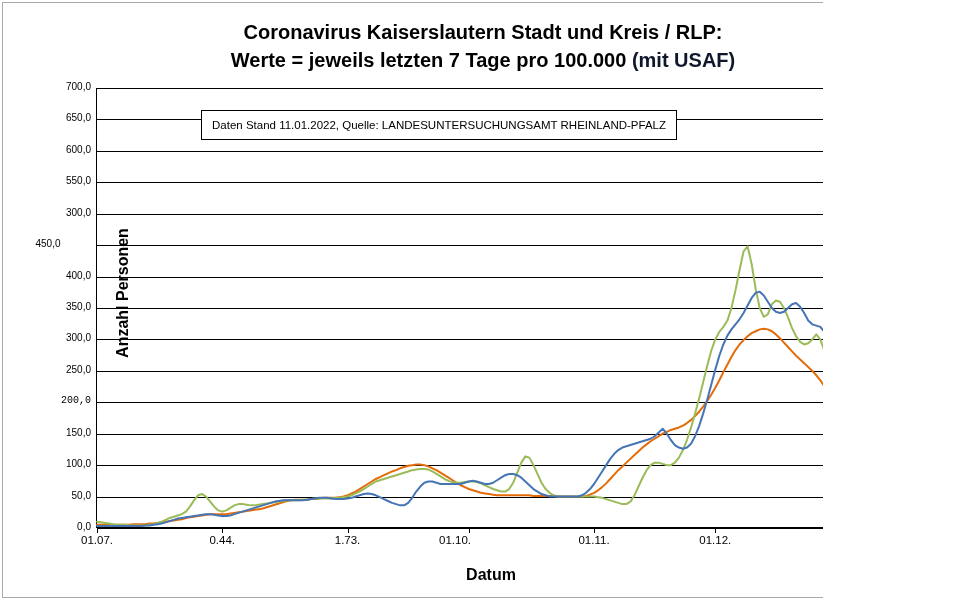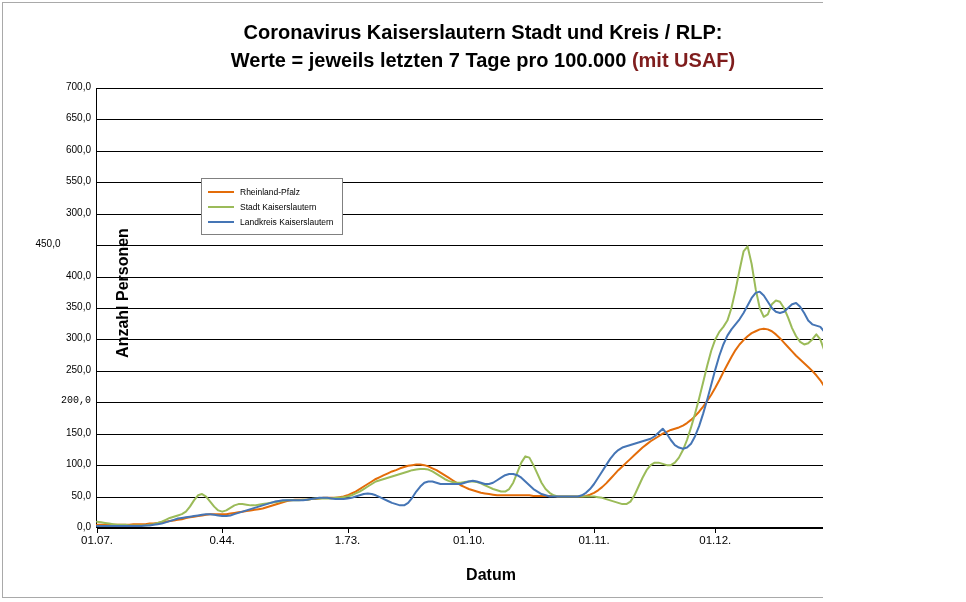--- a/index.html
+++ b/index.html
@@ -31,21 +31,21 @@
     left: 0;
     top: 18px;
     width: 966px;
     text-align: center;
     font-size: 20px;
     font-weight: bold;
     color: #000000;
     line-height: 28px;
   }
   #title .usaf {
-    color: #7f1d1d;
+    color: #0f172a;
     text-align: center;
   }
   
   #plot {
     position: absolute;
     left: 96px;
     top: 88px;
     width: 788px;
     height: 440px;
     border-left: 1px solid #000000;
@@ -193,47 +193,36 @@
         <div class="ytick-label" style="top: 0px; left: -92px;">700,0</div>
       </div>
     <div id="xticks">
         <div class="xtickmark" style="left: 0px;"></div>
         <div class="xtick-label" style="left: 0px;">01.07.</div>
         <div class="xtickmark" style="left: 125.272px;"></div>
         <div class="xtick-label" style="left: 125.272px;">0.44.</div>
         <div class="xtickmark" style="left: 250.544px;"></div>
         <div class="xtick-label" style="left: 250.544px;">1.73.</div>
         <div class="xtickmark" style="left: 371.774px;"></div>
-        <div class="xtick-label" style="left: 372px;">01.10.</div>
+        <div class="xtick-label" style="left: 358px;">01.10.</div>
         <div class="xtickmark" style="left: 497.046px;"></div>
         <div class="xtick-label" style="left: 497.046px;">01.11.</div>
         <div class="xtickmark" style="left: 618.277px;"></div>
         <div class="xtick-label" style="left: 618.277px;">01.12.</div>
         <div class="xtickmark" style="left: 743.549px;"></div>
         <div class="xtick-label" style="left: 743.549px;">01.01.</div>
       </div>
 
     <svg class="series-layer" id="series-svg" width="788" height="440">
         <polyline points="0.00,436.86 4.04,436.86 8.08,436.86 12.12,436.86 16.16,436.86 20.21,436.86 24.25,436.86 28.29,436.86 32.33,436.86 36.37,436.23 40.41,436.23 44.45,436.23 48.49,436.23 52.53,435.60 56.57,435.60 60.62,434.97 64.66,434.34 68.70,433.71 72.74,433.09 76.78,432.46 80.82,431.83 84.86,431.20 88.90,429.94 92.94,429.31 96.98,428.69 101.03,428.06 105.07,427.43 109.11,426.80 113.15,426.17 117.19,426.17 121.23,426.17 125.27,426.17 129.31,426.17 133.35,425.54 137.39,424.91 141.44,424.29 145.48,423.66 149.52,423.03 153.56,422.40 157.60,421.77 161.64,421.14 165.68,420.51 169.72,419.26 173.76,418.00 177.81,416.74 181.85,415.49 185.89,414.23 189.93,412.97 193.97,412.34 198.01,411.71 202.05,411.71 206.09,411.71 210.13,411.71 214.17,411.09 218.22,411.09 222.26,410.46 226.30,409.83 230.34,409.83 234.38,409.83 238.42,409.83 242.46,409.20 246.50,408.57 250.54,407.31 254.58,405.43 258.63,403.54 262.67,401.03 266.71,398.51 270.75,396.00 274.79,393.49 278.83,390.97 282.87,389.09 286.91,387.20 290.95,385.31 294.99,383.43 299.04,382.17 303.08,380.29 307.12,379.03 311.16,377.77 315.20,377.14 319.24,376.51 323.28,376.51 327.32,377.14 331.36,378.40 335.41,380.29 339.45,382.17 343.49,384.69 347.53,387.20 351.57,389.71 355.61,392.23 359.65,394.74 363.69,397.26 367.73,399.14 371.77,401.03 375.82,402.29 379.86,403.54 383.90,404.80 387.94,405.43 391.98,406.06 396.02,406.69 400.06,407.31 404.10,407.31 408.14,407.31 412.18,407.31 416.23,407.31 420.27,407.31 424.31,407.31 428.35,407.31 432.39,407.31 436.43,407.94 440.47,407.94 444.51,407.94 448.55,407.94 452.59,407.94 456.64,407.94 460.68,408.57 464.72,408.57 468.76,408.57 472.80,408.57 476.84,408.57 480.88,408.57 484.92,408.57 488.96,407.94 493.01,406.69 497.05,404.80 501.09,402.29 505.13,399.14 509.17,395.37 513.21,390.97 517.25,386.57 521.29,382.17 525.33,378.40 529.37,374.63 533.42,370.86 537.46,367.09 541.50,363.31 545.54,359.54 549.58,356.40 553.62,353.26 557.66,350.74 561.70,348.23 565.74,345.71 569.78,343.83 573.83,341.94 577.87,340.69 581.91,339.43 585.95,337.54 589.99,335.03 594.03,331.89 598.07,328.11 602.11,323.71 606.15,318.69 610.19,313.03 614.24,306.74 618.28,299.83 622.32,292.29 626.36,284.11 630.40,276.57 634.44,269.03 638.48,262.11 642.52,256.46 646.56,252.06 650.61,248.29 654.65,245.14 658.69,243.26 662.73,241.37 666.77,240.74 670.81,241.37 674.85,243.26 678.89,246.40 682.93,250.17 686.97,254.57 691.02,258.97 695.06,263.37 699.10,267.77 703.14,271.54 707.18,275.31 711.22,279.09 715.26,282.86 719.30,287.26 723.34,292.29 727.38,298.57 731.43,305.49 735.47,313.03 739.51,320.57 743.55,328.11 747.59,335.66 751.63,341.94 755.67,346.97 759.71,350.74 763.75,353.26 767.79,355.14 771.84,355.77 775.88,354.51 779.92,350.74 783.96,344.46 788.00,335.03 792.04,323.09 796.08,308.00 800.12,290.40 804.16,271.54 808.21,254.57 812.25,243.89 816.29,240.11 820.33,238.86" fill="none" stroke="#e36c09" stroke-width="2" stroke-linejoin="round" stroke-linecap="round"></polyline>
         <polyline points="0.00,433.71 4.04,434.34 8.08,434.97 12.12,435.60 16.16,436.23 20.21,436.86 24.25,436.86 28.29,436.86 32.33,437.49 36.37,437.49 40.41,437.49 44.45,437.49 48.49,437.49 52.53,436.86 56.57,436.23 60.62,434.97 64.66,433.71 68.70,431.83 72.74,429.94 76.78,428.69 80.82,427.43 84.86,426.17 88.90,423.66 92.94,418.63 96.98,412.34 101.03,407.31 105.07,406.06 109.11,408.57 113.15,413.60 117.19,418.63 121.23,422.40 125.27,423.66 129.31,422.40 133.35,419.89 137.39,417.37 141.44,416.11 145.48,416.11 149.52,416.74 153.56,417.37 157.60,417.37 161.64,416.74 165.68,416.11 169.72,415.49 173.76,414.86 177.81,414.23 181.85,413.60 185.89,412.97 189.93,412.34 193.97,412.34 198.01,412.34 202.05,412.34 206.09,411.71 210.13,411.71 214.17,411.09 218.22,410.46 222.26,410.46 226.30,410.46 230.34,410.46 234.38,410.46 238.42,409.83 242.46,409.83 246.50,409.20 250.54,408.57 254.58,407.31 258.63,405.43 262.67,403.54 266.71,401.03 270.75,398.51 274.79,396.00 278.83,393.49 282.87,392.23 286.91,390.97 290.95,389.71 294.99,388.46 299.04,387.20 303.08,385.94 307.12,384.69 311.16,383.43 315.20,382.17 319.24,381.54 323.28,380.91 327.32,380.91 331.36,381.54 335.41,383.43 339.45,385.94 343.49,388.46 347.53,390.97 351.57,392.86 355.61,394.11 359.65,394.74 363.69,394.74 367.73,394.11 371.77,393.49 375.82,393.49 379.86,394.11 383.90,395.37 387.94,397.26 391.98,399.14 396.02,401.03 400.06,402.29 404.10,403.54 408.14,403.54 412.18,401.03 416.23,394.74 420.27,384.69 424.31,374.63 428.35,368.34 432.39,369.60 436.43,377.14 440.47,385.94 444.51,394.74 448.55,401.03 452.59,404.80 456.64,407.31 460.68,408.57 464.72,408.57 468.76,408.57 472.80,408.57 476.84,408.57 480.88,408.57 484.92,408.57 488.96,408.57 493.01,408.57 497.05,408.57 501.09,409.20 505.13,409.83 509.17,411.09 513.21,412.34 517.25,413.60 521.29,414.86 525.33,416.11 529.37,416.11 533.42,413.60 537.46,407.31 541.50,398.51 545.54,389.71 549.58,382.17 553.62,377.14 557.66,374.63 561.70,374.63 565.74,375.89 569.78,377.14 573.83,377.14 577.87,374.63 581.91,369.60 585.95,362.06 589.99,352.00 594.03,339.43 598.07,325.60 602.11,310.51 606.15,294.17 610.19,277.83 614.24,262.74 618.28,251.43 622.32,243.89 626.36,238.86 630.40,232.57 634.44,220.00 638.48,202.40 642.52,182.29 646.56,163.43 650.61,158.40 654.65,176.00 658.69,201.14 662.73,220.00 666.77,228.80 670.81,226.29 674.85,216.23 678.89,212.46 682.93,213.71 686.97,220.00 691.02,229.43 695.06,240.11 699.10,248.29 703.14,253.94 707.18,256.46 711.22,255.20 715.26,251.43 719.30,246.40 723.34,251.43 727.38,262.74 731.43,277.83 735.47,291.66 739.51,300.46 743.55,304.23 747.59,302.97 751.63,296.69 755.67,286.63 759.71,272.80 763.75,255.20 767.79,232.57 771.84,206.17 775.88,177.26 779.92,144.57 783.96,106.86 788.00,69.14 792.04,37.71 796.08,22.00" fill="none" stroke="#9bbb59" stroke-width="2" stroke-linejoin="round" stroke-linecap="round"></polyline>
         <polyline points="0.00,438.11 4.04,438.11 8.08,438.11 12.12,438.11 16.16,438.11 20.21,438.11 24.25,438.11 28.29,438.11 32.33,438.11 36.37,438.11 40.41,438.11 44.45,438.11 48.49,437.49 52.53,437.49 56.57,436.86 60.62,436.23 64.66,435.60 68.70,434.34 72.74,433.09 76.78,431.83 80.82,430.57 84.86,429.94 88.90,429.31 92.94,428.69 96.98,428.06 101.03,427.43 105.07,426.80 109.11,426.17 113.15,426.17 117.19,426.80 121.23,427.43 125.27,428.06 129.31,428.06 133.35,427.43 137.39,426.17 141.44,424.91 145.48,423.66 149.52,422.40 153.56,421.14 157.60,419.89 161.64,418.63 165.68,417.37 169.72,416.11 173.76,414.86 177.81,413.60 181.85,412.97 185.89,412.34 189.93,412.34 193.97,412.34 198.01,412.34 202.05,412.34 206.09,412.34 210.13,411.71 214.17,411.09 218.22,410.46 222.26,409.83 226.30,409.83 230.34,409.83 234.38,410.46 238.42,411.09 242.46,411.09 246.50,411.09 250.54,410.46 254.58,409.83 258.63,408.57 262.67,407.31 266.71,406.06 270.75,405.43 274.79,406.06 278.83,407.31 282.87,409.20 286.91,411.09 290.95,412.97 294.99,414.86 299.04,416.11 303.08,417.37 307.12,417.37 311.16,414.86 315.20,409.83 319.24,403.54 323.28,398.51 327.32,394.74 331.36,393.49 335.41,393.49 339.45,394.74 343.49,396.00 347.53,396.00 351.57,396.00 355.61,396.00 359.65,396.00 363.69,396.00 367.73,394.74 371.77,393.49 375.82,392.86 379.86,393.49 383.90,394.74 387.94,396.00 391.98,396.00 396.02,394.74 400.06,392.23 404.10,389.71 408.14,387.20 412.18,385.94 416.23,385.94 420.27,387.20 424.31,389.71 428.35,393.49 432.39,397.26 436.43,401.03 440.47,403.54 444.51,406.06 448.55,407.31 452.59,408.57 456.64,408.57 460.68,408.57 464.72,408.57 468.76,408.57 472.80,408.57 476.84,408.57 480.88,408.57 484.92,407.31 488.96,404.80 493.01,401.03 497.05,396.00 501.09,389.71 505.13,383.43 509.17,377.14 513.21,370.86 517.25,365.83 521.29,362.06 525.33,359.54 529.37,358.29 533.42,357.03 537.46,355.77 541.50,354.51 545.54,353.26 549.58,352.00 553.62,350.74 557.66,348.23 561.70,344.46 565.74,340.69 569.78,345.71 573.83,352.00 577.87,357.03 581.91,359.54 585.95,360.80 589.99,359.54 594.03,355.77 598.07,348.23 602.11,338.17 606.15,325.60 610.19,311.77 614.24,296.69 618.28,281.60 622.32,267.77 626.36,256.46 630.40,247.66 634.44,241.37 638.48,236.34 642.52,231.31 646.56,225.03 650.61,217.49 654.65,209.94 658.69,204.91 662.73,203.66 666.77,207.43 670.81,213.71 674.85,220.00 678.89,223.77 682.93,225.03 686.97,223.77 691.02,220.00 695.06,216.23 699.10,214.97 703.14,218.74 707.18,225.03 711.22,232.57 715.26,236.34 719.30,237.60 723.34,238.86 727.38,243.89 731.43,253.94 735.47,269.03 739.51,285.37 743.55,300.46 747.59,313.03 751.63,321.83 755.67,326.86 759.71,329.37 763.75,328.11 767.79,323.09 771.84,314.29 775.88,301.71 779.92,286.63 783.96,269.03 788.00,251.43 792.04,238.86 796.08,201.14 800.12,150.86 804.16,125.71 808.21,118.17" fill="none" stroke="#4575b5" stroke-width="2" stroke-linejoin="round" stroke-linecap="round"></polyline>
       </svg>
 
-
-    <div id="legend">
-        <div class="legend-row">
-          <span class="legend-swatch" style="border-top-color: rgb(227, 108, 9);"></span>
-          <span class="legend-text">Rheinland-Pfalz</span>
-        </div>
-        <div class="legend-row">
-          <span class="legend-swatch" style="border-top-color: rgb(155, 187, 89);"></span>
-          <span class="legend-text">Stadt Kaiserslautern</span>
-        </div>
-        <div class="legend-row">
-          <span class="legend-swatch" style="border-top-color: rgb(69, 117, 181);"></span>
-          <span class="legend-text">Landkreis Kaiserslautern</span>
-        </div>
-      </div>
+    <div id="source-box">
+      <span>Daten Stand 11.01.2022, Quelle: LANDESUNTERSUCHUNGSAMT RHEINLAND-PFALZ</span>
+    </div>
+
 
     <div id="ylabel">Anzahl Personen</div>
     <div id="xlabel">Datum</div>
   </div>
 </div>
 
 </body></html>

